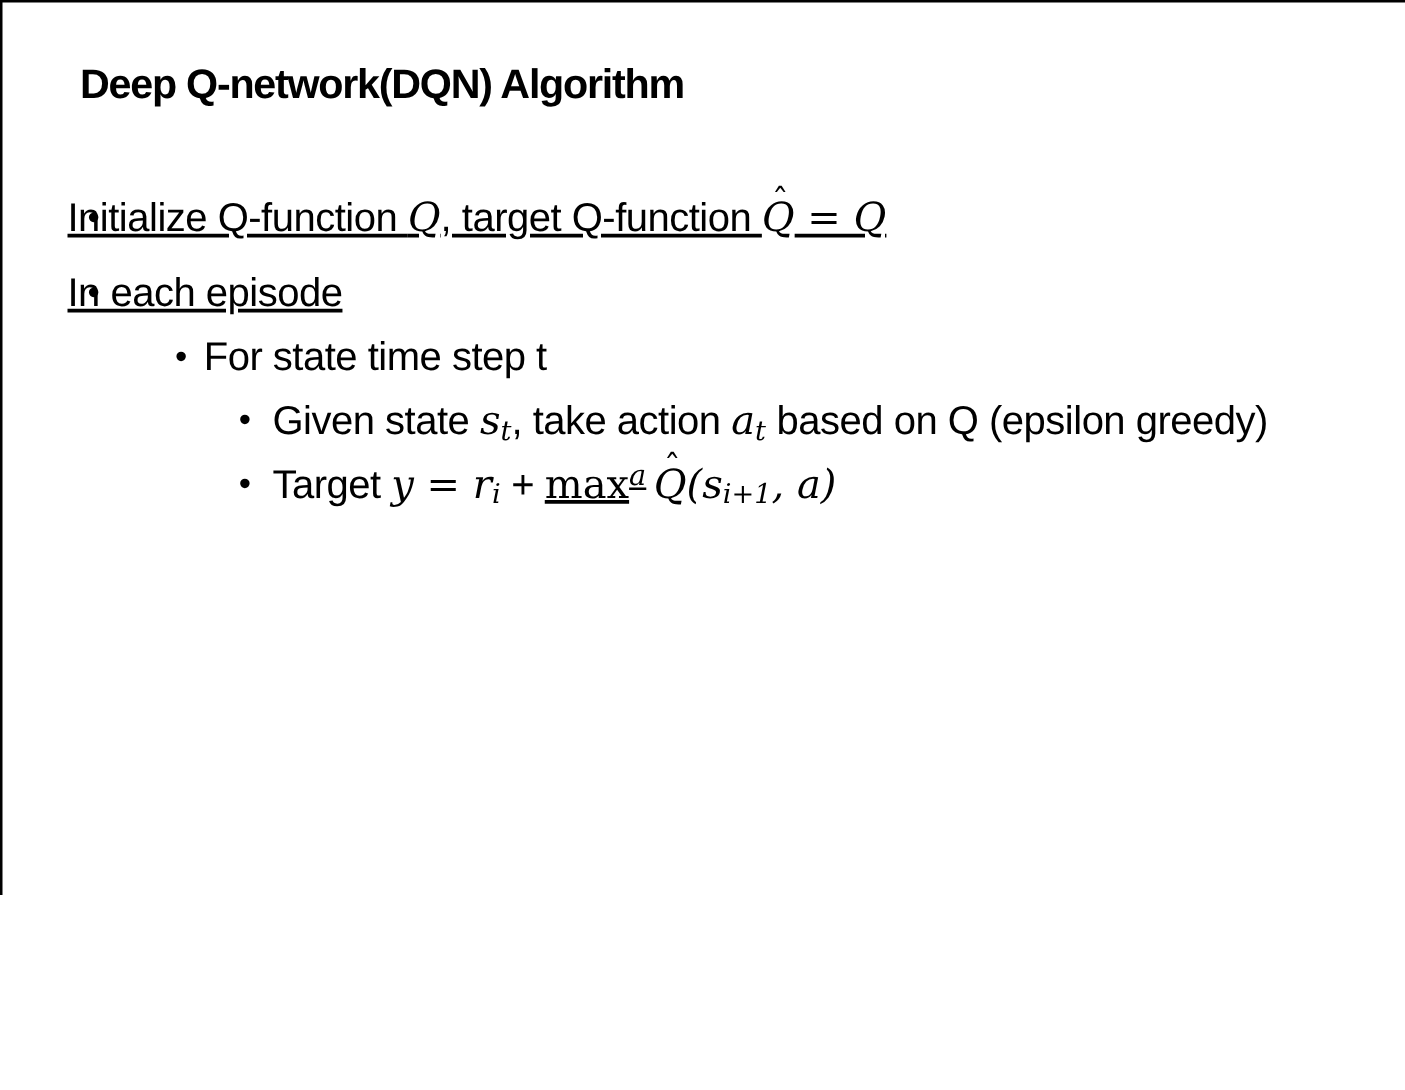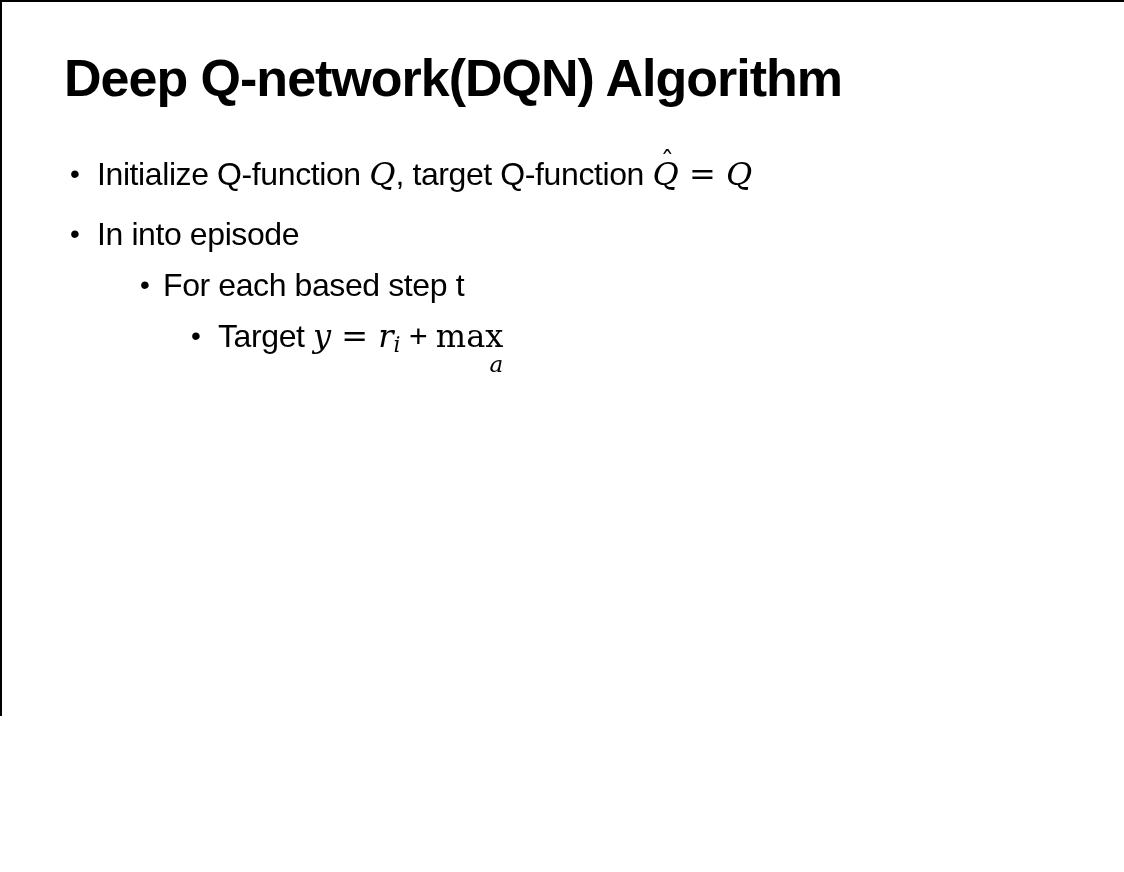--- a/index.html
+++ b/index.html
@@ -15,42 +15,42 @@
     position:absolute; left:0; top:0;
     width:1124px; height:2px; background:#000;
   }
   .edge-left {
     position:absolute; left:0; top:0;
     width:2px; height:716px; background:#000;
   }
   .title {
     position:absolute;
     left:64px; top:48px;
-    font-size:52px;
+    font-size:33px;
     font-weight:700;
     letter-spacing:-1px;
     color:#000;
     white-space:nowrap;
   }
   ul.bullets {
     position:absolute;
     left:0; top:152px;
     width:1105px;
     list-style:none;
   }
   ul.bullets li {
     position:relative;
     font-size:32px;
     line-height:44px;
     letter-spacing:-0.4px;
   }
   ul.bullets li + li { margin-top:7px; }
   ul.bullets li.l1 + li.l1 { margin-top:16px; }
   ul.bullets li:nth-child(8) { margin-top:12px; }
-  li.l1 { padding-left:97px; }
+  li.l1 { padding-left:54px;text-decoration:underline; }
   li.l2 { padding-left:163px; }
   li.l3 { padding-left:218px; }
   ul.bullets li::before {
     content:"\2022";
     position:absolute;
     top:0;
     font-size:28px;
     line-height:44px;
   }
   li.l1::before { left:70px; }
@@ -75,38 +75,40 @@
     position:absolute;
     left:50%;
     transform:translateX(-38%);
     top:-0.46em;
     font-size:0.85em;
     font-style:normal;
   }
   
   .maxop {
     display:inline-flex;
-    flex-direction:column;
-    align-items:flex-end;
+    flex-direction:row;
+    align-items:flex-start;
     font-family:"DejaVu Serif","Liberation Serif",serif;
     letter-spacing:0;
     vertical-align:baseline;
+    text-decoration:underline;
   }
   .maxop .op { font-style:normal; line-height:34px; }
   .maxop .under { font-style:italic; font-size:0.72em; line-height:1.0; }
 </style>
 </head>
 <body>
 
 <div class="edge-top"></div>
 <div class="edge-left"></div>
 
 <h1 class="title">Deep Q-network(DQN) Algorithm</h1>
 
 <ul class="bullets">
   <li class="l1">Initialize Q-function <span class="m">Q</span>, target Q-function <span class="m"><span class="hat">Q</span> = Q</span></li>
-  <li class="l1">In into episode</li>
-  <li class="l2">For each based step t</li>
+  <li class="l1">In each episode</li>
+  <li class="l2">For state time step t</li>
+  <li class="l3">Given state <span class="m">s<sub>t</sub></span>, take action <span class="m">a<sub>t</sub></span> based on Q (epsilon greedy)</li>
   <li class="l3">Target <span class="m">y = r<sub>i</sub></span> + <span class="maxop">
         <span class="op">max</span>
         <span class="under">a</span>
-      </span> </li>
+      </span> <span class="m"><span class="hat">Q</span>(s<sub>i+1</sub>, a)</span></li>
 </ul>
 
 </body></html>

